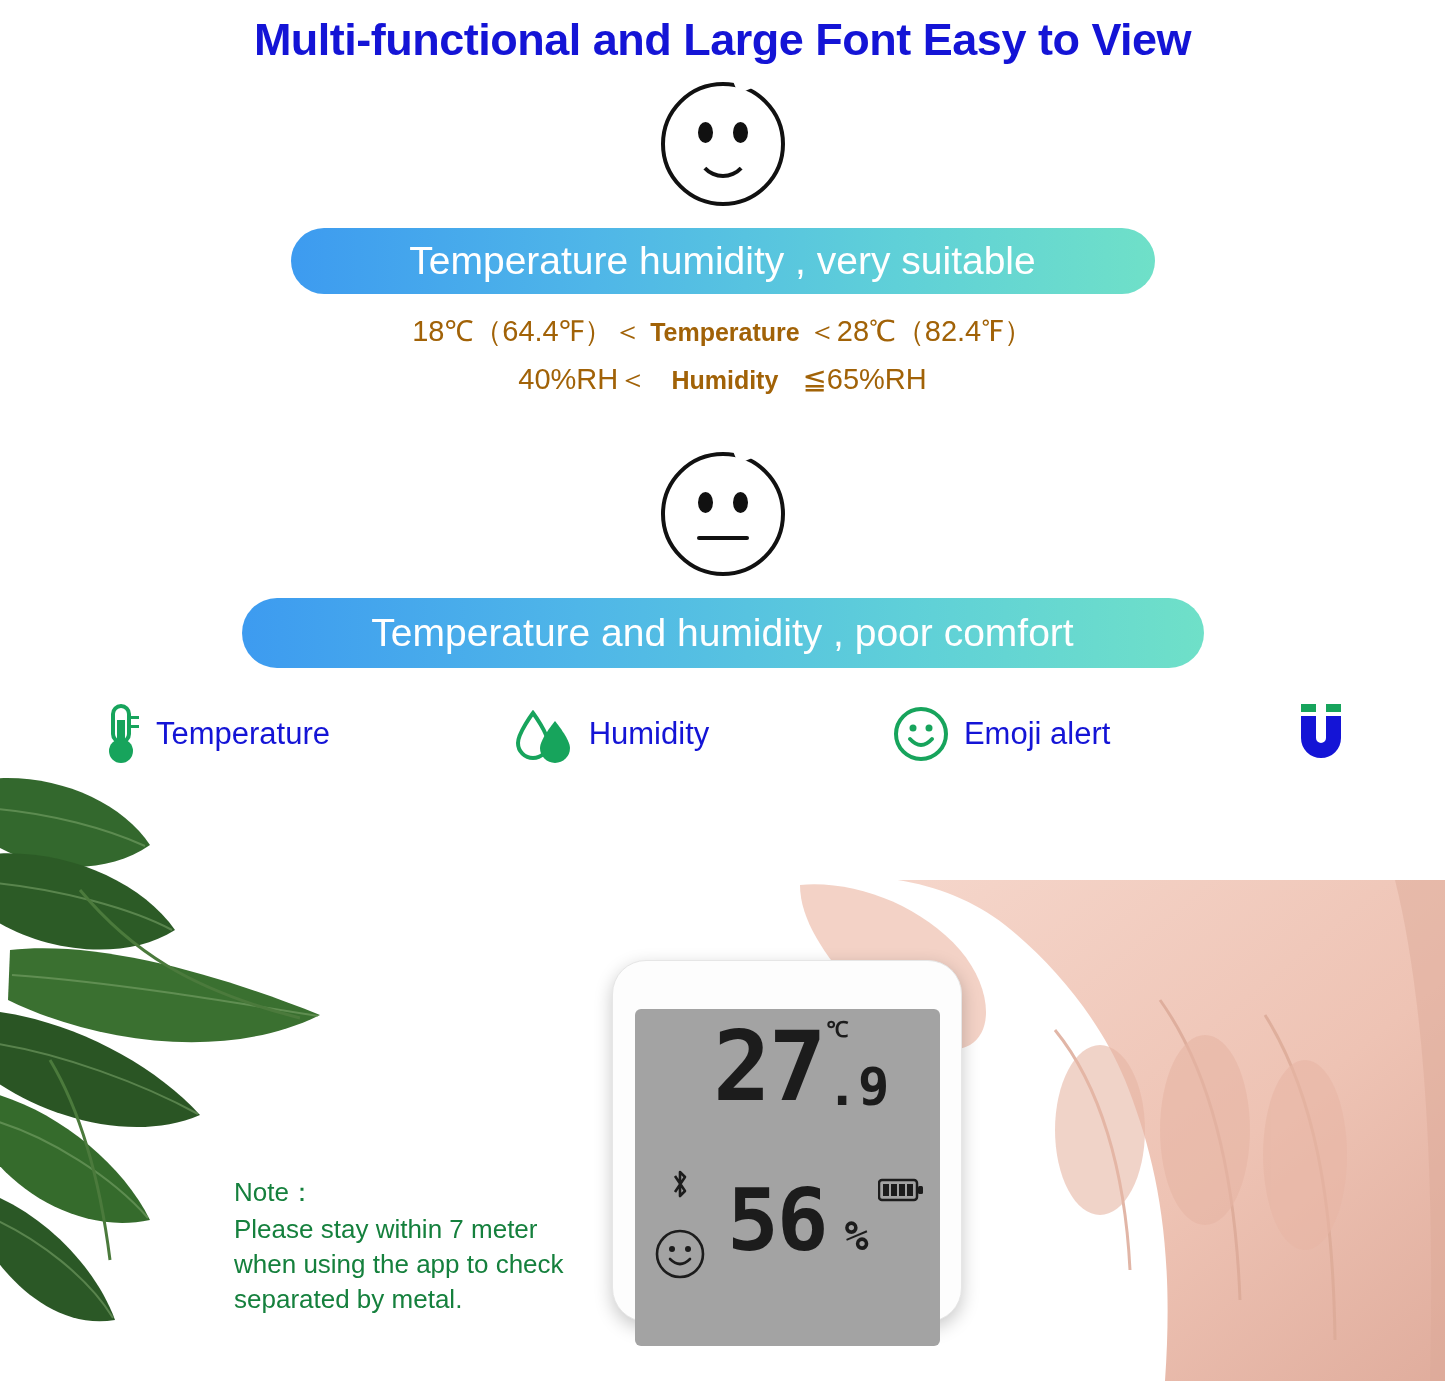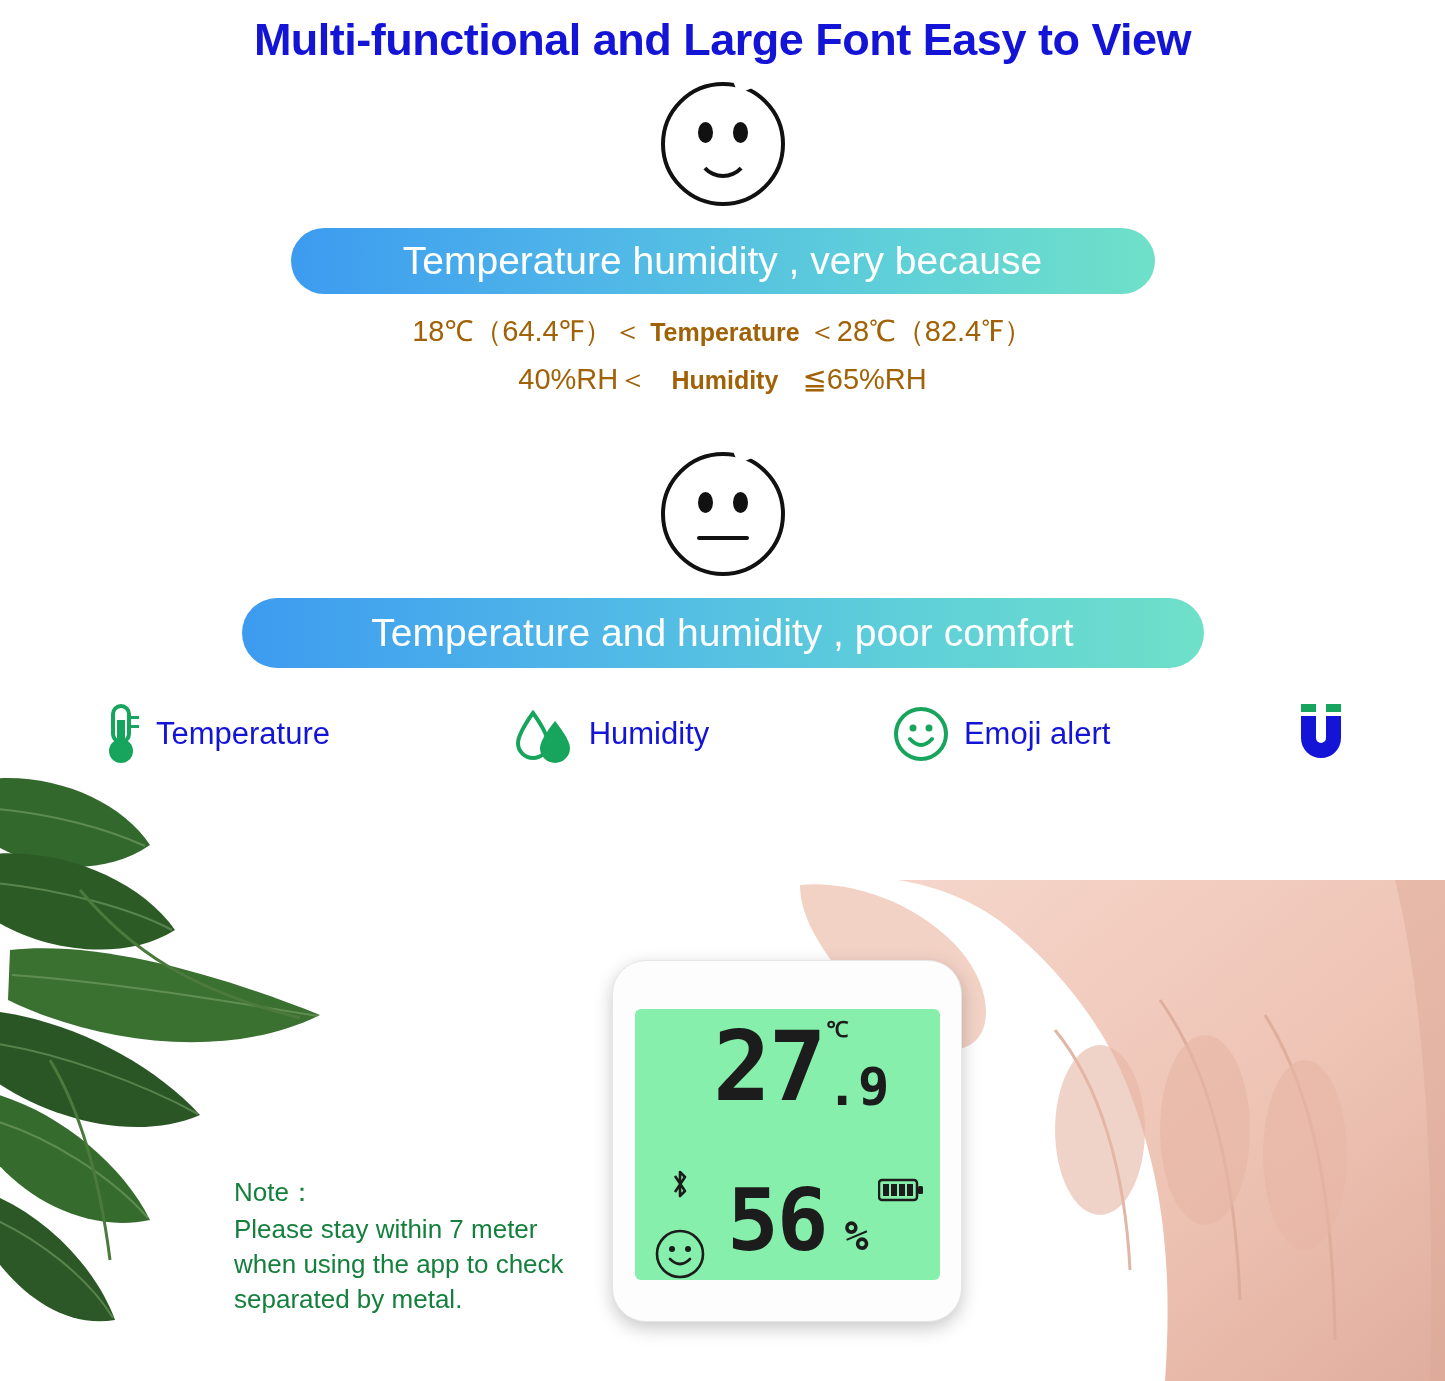--- a/index.html
+++ b/index.html
@@ -144,22 +144,22 @@
     left: 612px; top: 960px;
     width: 350px; height: 362px;
     background: #fdfdfd;
     border-radius: 34px;
     box-shadow: 0 6px 18px rgba(0,0,0,0.22);
     border: 1px solid #e6e6e6;
   }
   .screen {
     position: absolute;
     left: 22px; top: 48px;
-    width: 305px; height: 271px;
-    background: #86efac;
+    width: 305px; height: 337px;
+    background: #a3a3a3;
     border-radius: 6px;
   }
   .temp-row {
     position: absolute;
     left: 78px; top: 10px;
     display: flex;
     align-items: flex-start;
   }
   .lcd {
     font-family: "DejaVu Sans Mono", monospace;
@@ -194,21 +194,21 @@
 <div class="face-wrap">
   <div class="face happy">
     <div class="notch"></div>
     <div class="eye left"></div>
     <div class="eye right"></div>
     <div class="smile"></div>
   </div>
 </div>
 
 <div class="pill pill-1">
-  <span>Temperature humidity , very because</span>
+  <span>Temperature humidity , very suitable</span>
 </div>
 
 <div class="spec">
   <span>18℃（64.4℉）＜</span>
   <span class="bold">Temperature</span>
   <span>＜28℃（82.4℉）</span>
 </div>
 <div class="spec second">
   <span>40%RH＜</span>
   &nbsp;&nbsp;<span class="bold">Humidity</span>&nbsp;&nbsp;

